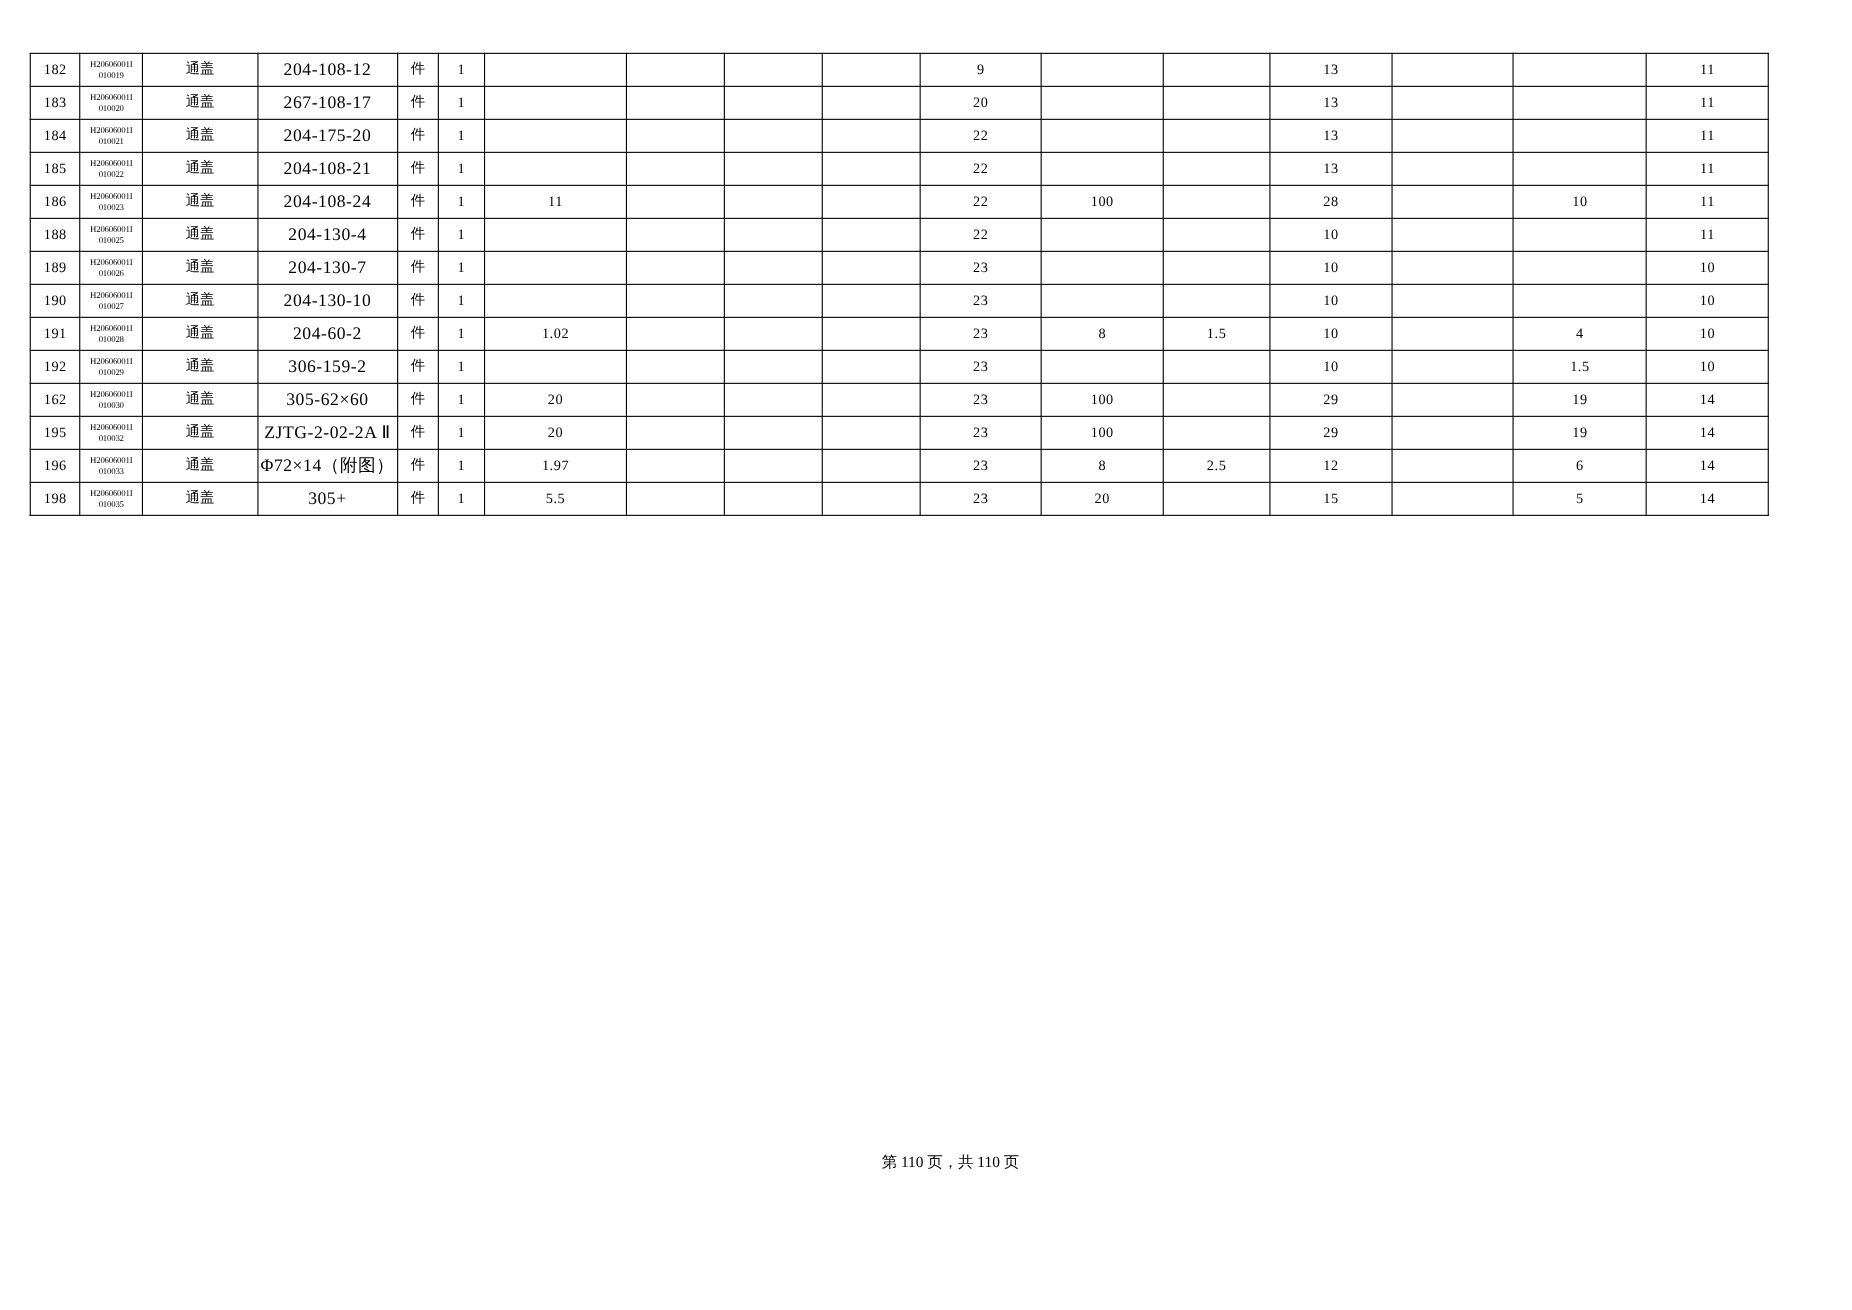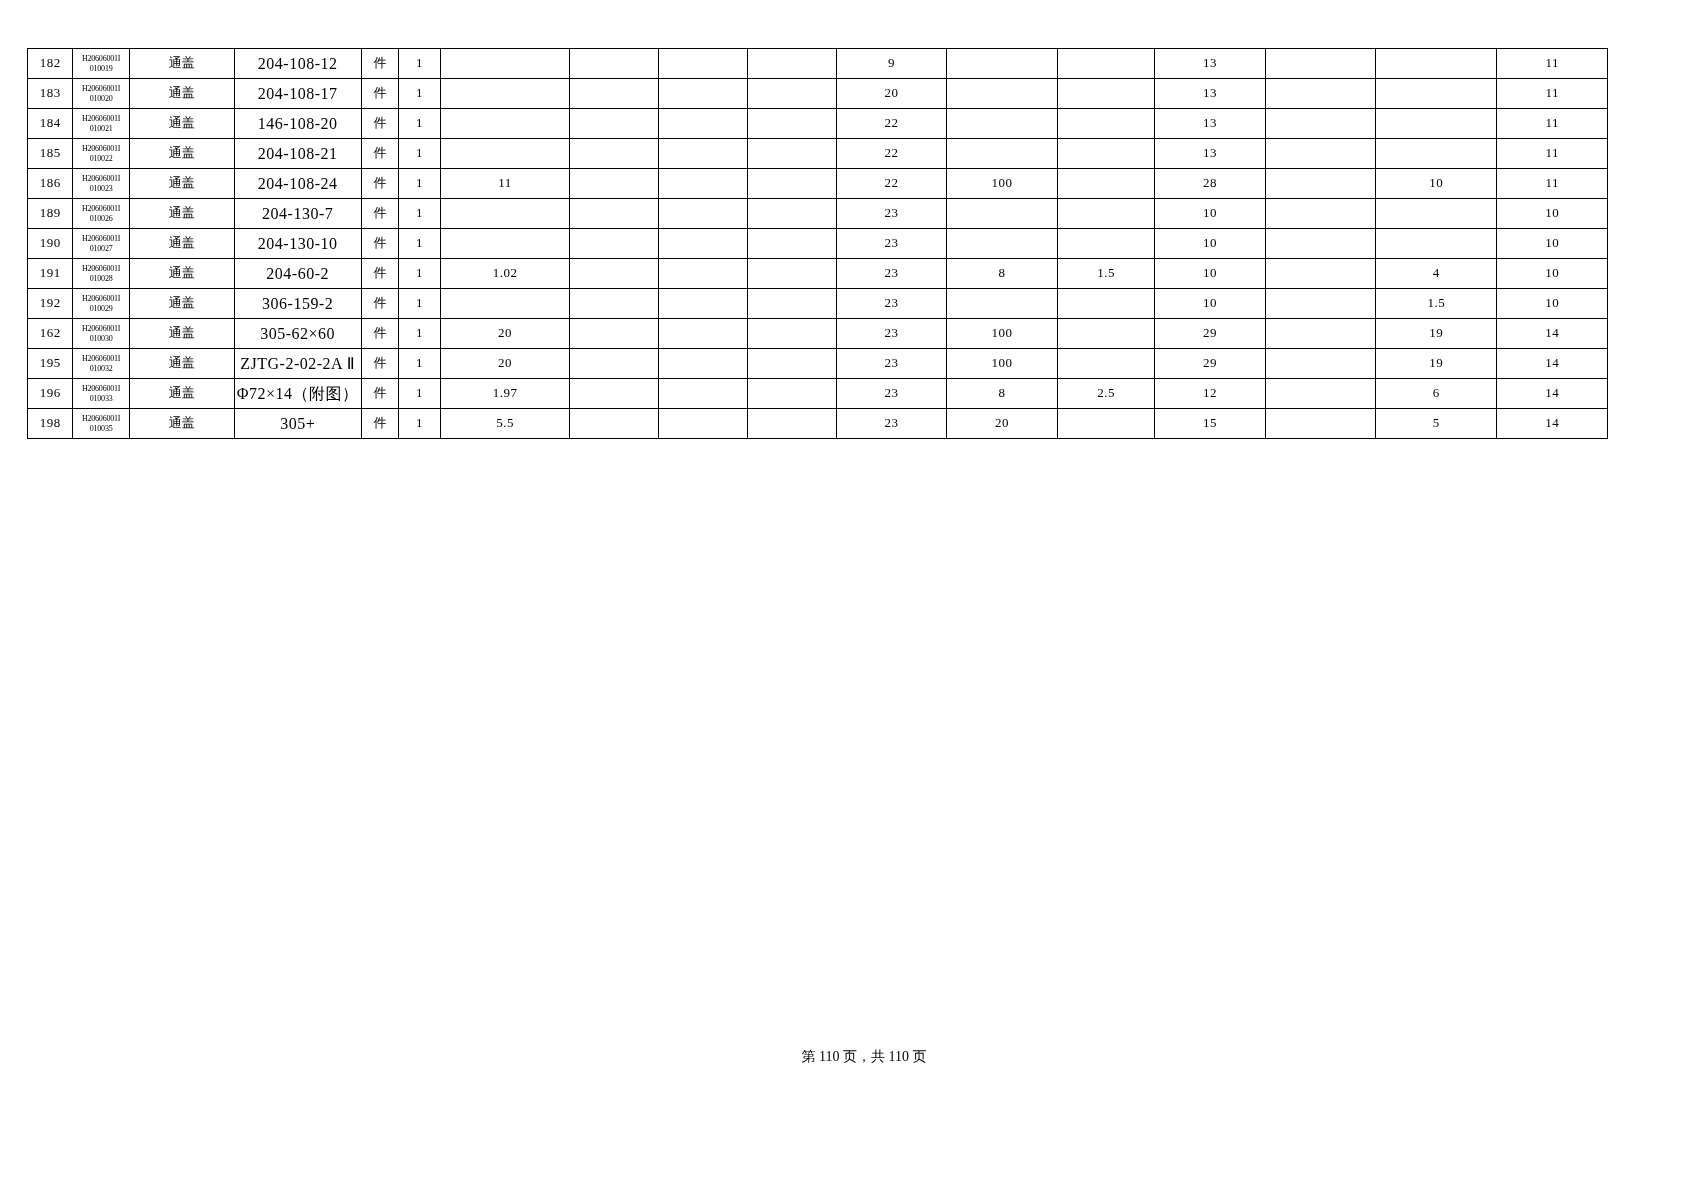--- a/index.html
+++ b/index.html
@@ -151,21 +151,21 @@
             <td class="num"></td>
             <td class="num">11</td>
           </tr>
           <tr>
             <td class="num">183</td>
             <td class="code-cell">
               <div>H20606001I</div>
               <div>010020</div>
             </td>
             <td class="cn">通盖</td>
-            <td class="spec">204-108-17</td>
+            <td class="spec">267-108-17</td>
             <td class="cn">件</td>
             <td class="num">1</td>
             <td class="num"></td>
             <td class="num"></td>
             <td class="num"></td>
             <td class="num"></td>
             <td class="num">20</td>
             <td class="num"></td>
             <td class="num"></td>
             <td class="num">13</td>
@@ -173,21 +173,21 @@
             <td class="num"></td>
             <td class="num">11</td>
           </tr>
           <tr>
             <td class="num">184</td>
             <td class="code-cell">
               <div>H20606001I</div>
               <div>010021</div>
             </td>
             <td class="cn">通盖</td>
-            <td class="spec">146-108-20</td>
+            <td class="spec">204-175-20</td>
             <td class="cn">件</td>
             <td class="num">1</td>
             <td class="num"></td>
             <td class="num"></td>
             <td class="num"></td>
             <td class="num"></td>
             <td class="num">22</td>
             <td class="num"></td>
             <td class="num"></td>
             <td class="num">13</td>
@@ -230,20 +230,42 @@
             <td class="num">11</td>
             <td class="num"></td>
             <td class="num"></td>
             <td class="num"></td>
             <td class="num">22</td>
             <td class="num">100</td>
             <td class="num"></td>
             <td class="num">28</td>
             <td class="num"></td>
             <td class="num">10</td>
+            <td class="num">11</td>
+          </tr>
+          <tr>
+            <td class="num">188</td>
+            <td class="code-cell">
+              <div>H20606001I</div>
+              <div>010025</div>
+            </td>
+            <td class="cn">通盖</td>
+            <td class="spec">204-130-4</td>
+            <td class="cn">件</td>
+            <td class="num">1</td>
+            <td class="num"></td>
+            <td class="num"></td>
+            <td class="num"></td>
+            <td class="num"></td>
+            <td class="num">22</td>
+            <td class="num"></td>
+            <td class="num"></td>
+            <td class="num">10</td>
+            <td class="num"></td>
+            <td class="num"></td>
             <td class="num">11</td>
           </tr>
           <tr>
             <td class="num">189</td>
             <td class="code-cell">
               <div>H20606001I</div>
               <div>010026</div>
             </td>
             <td class="cn">通盖</td>
             <td class="spec">204-130-7</td>

